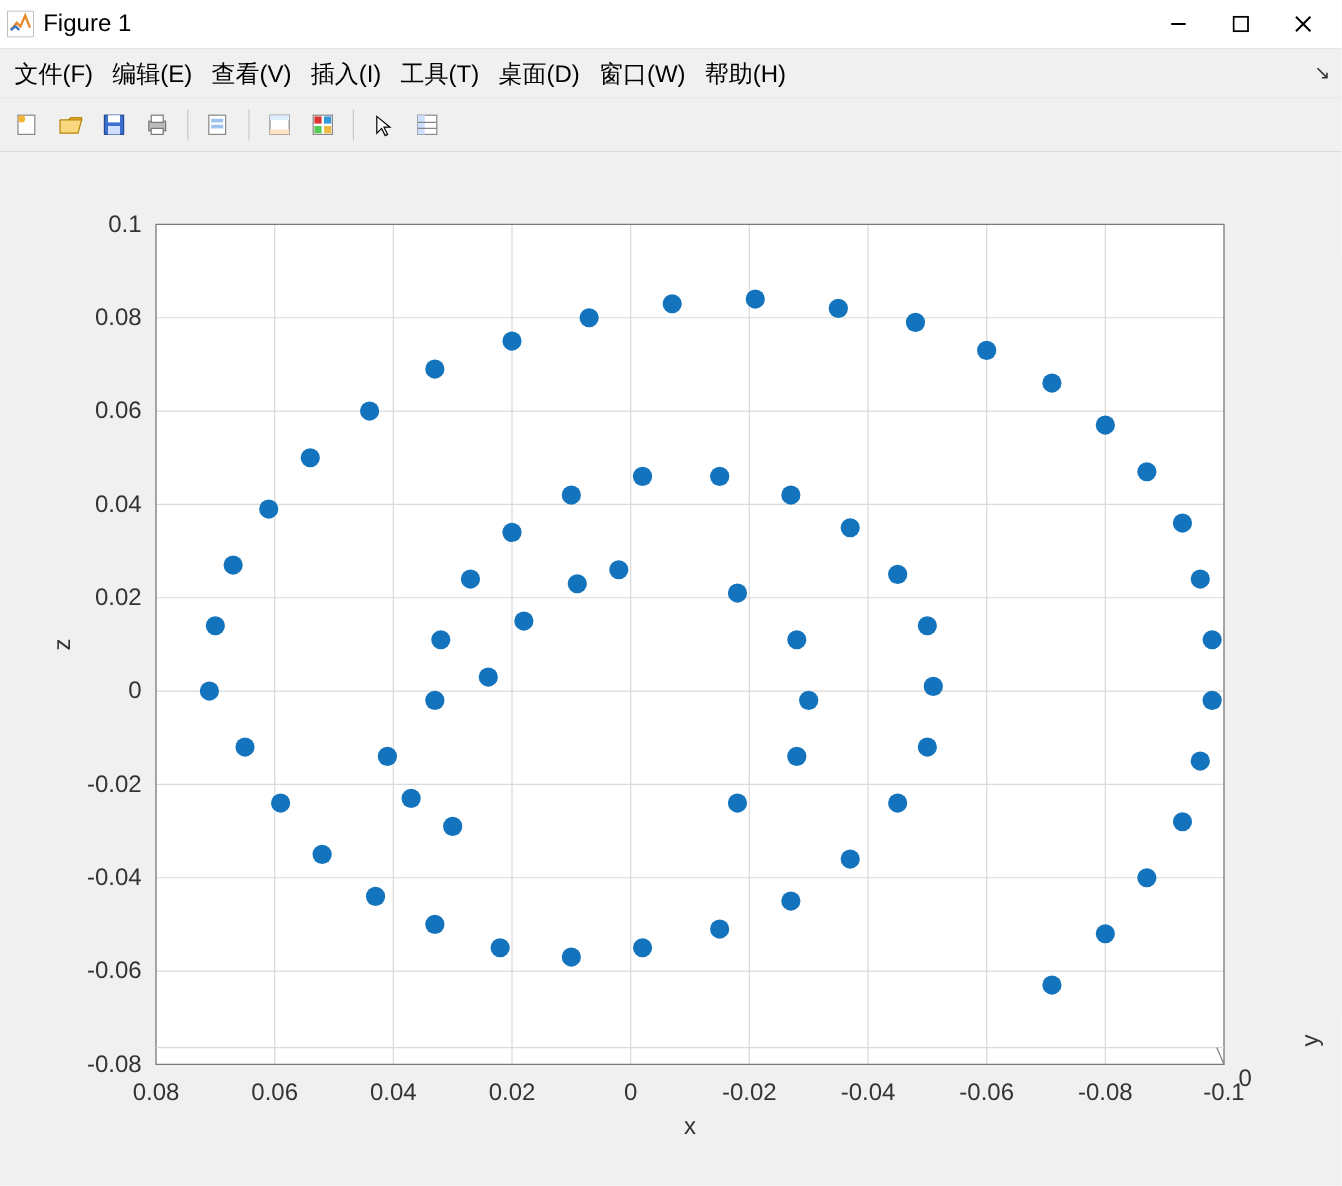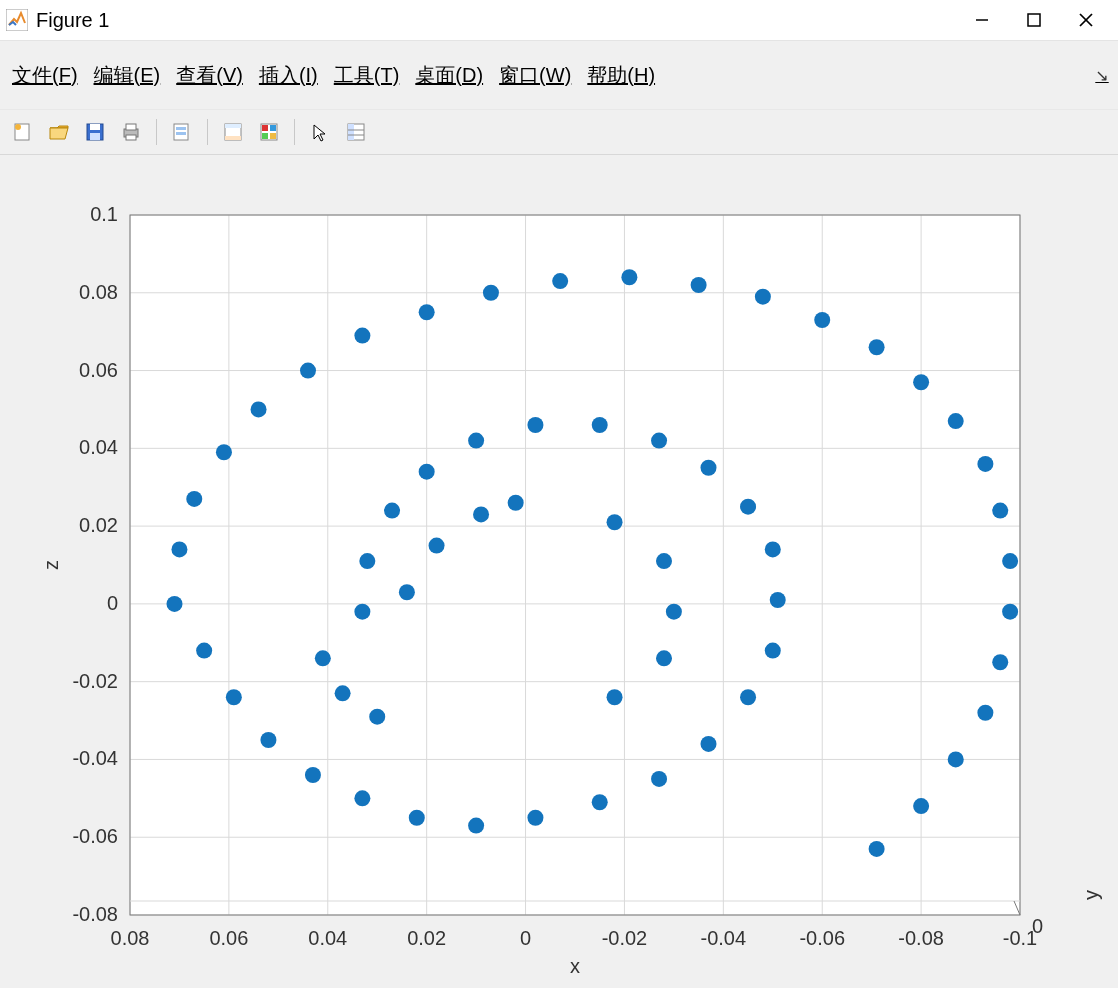--- a/index.html
+++ b/index.html
@@ -42,27 +42,26 @@
   display: flex;
   align-items: center;
   justify-content: center;
   font-size: 18px;
   color: #000;
 }
 .menubar {
   height: 36px;
   display: flex;
   align-items: center;
-  padding: 16px 6px;
+  padding: 2px 6px;
   font-size: 20px;
   color: #000;
   gap: 4px;
   background: #f0f0f0;
   border-top: 1px solid #e4e4e4;
-  text-decoration: underline;
 }
 .menubar .menu-item { padding: 2px 6px; }
 .menubar .expand {
   margin-left: auto;
   width: 20px;
   text-align: center;
   font-size: 16px;
   color: #333;
 }
 .toolbar {

